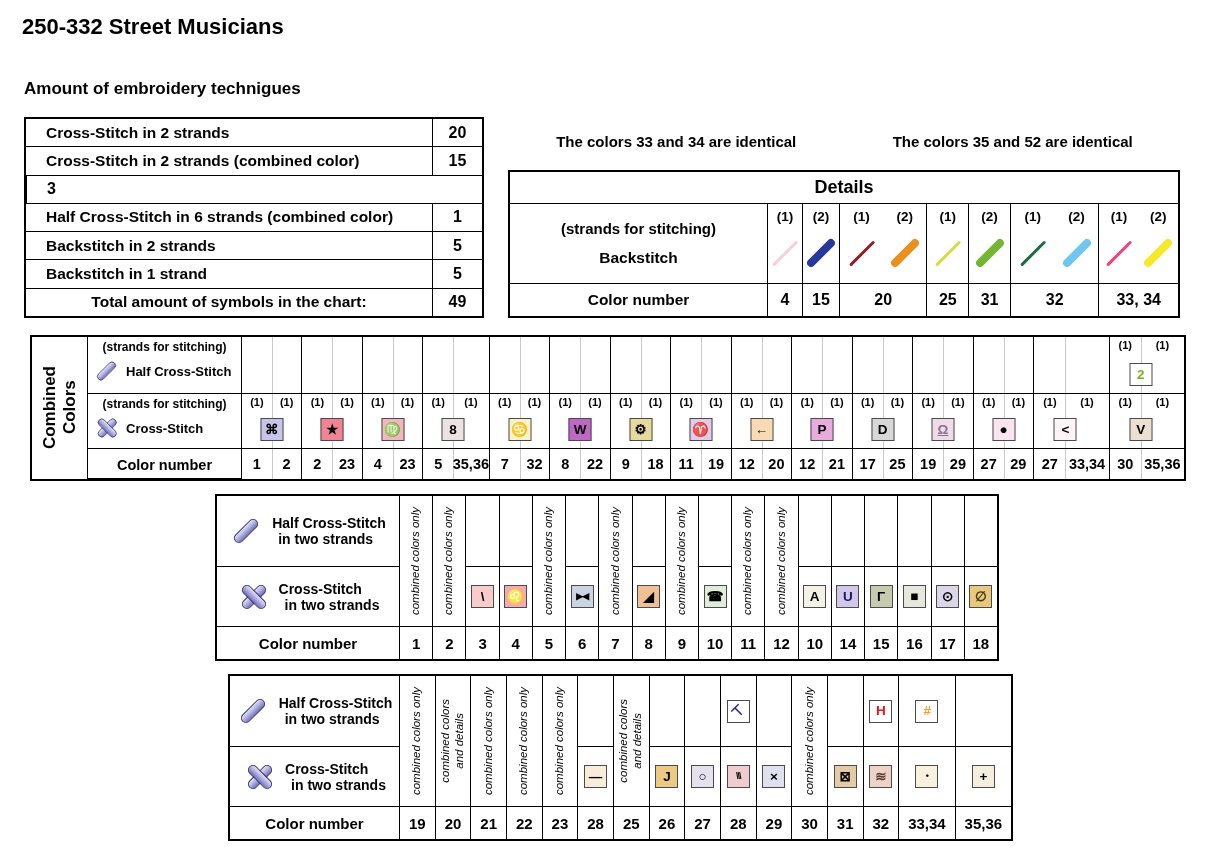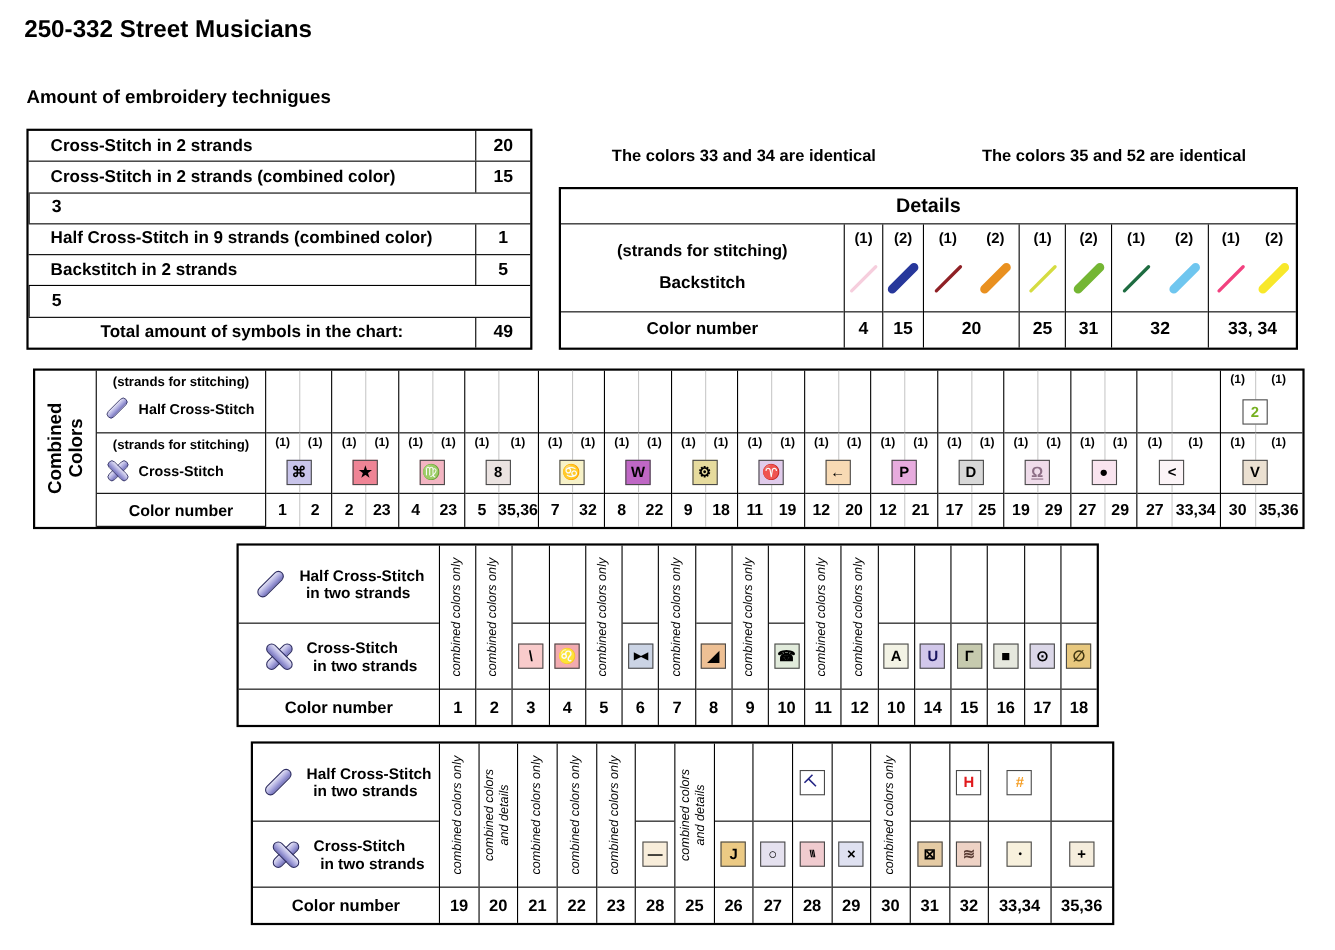--- a/index.html
+++ b/index.html
@@ -120,28 +120,29 @@
       <div class="stats-value">20</div>
     </div>
     <div class="stats-row">
       <div class="stats-label">Cross-Stitch in 2 strands (combined color)</div>
       <div class="stats-value">15</div>
     </div>
     <div class="stats-row">
       <div class="stats-value">3</div>
     </div>
     <div class="stats-row">
-      <div class="stats-label">Half Cross-Stitch in 9 strands (combined color)</div>
+      <div class="stats-label">Half Cross-Stitch in 6 strands (combined color)</div>
       <div class="stats-value">1</div>
     </div>
     <div class="stats-row">
       <div class="stats-label">Backstitch in 2 strands</div>
       <div class="stats-value">5</div>
     </div>
     <div class="stats-row">
+      <div class="stats-label">Backstitch in 1 strand</div>
       <div class="stats-value">5</div>
     </div>
     <div class="stats-row">
       <div class="stats-label ctr">Total amount of symbols in the chart:</div>
       <div class="stats-value">49</div>
     </div>
   </div>
 
 <div class="abs notes">
   <span class="note">The colors 33 and 34  are identical</span>

